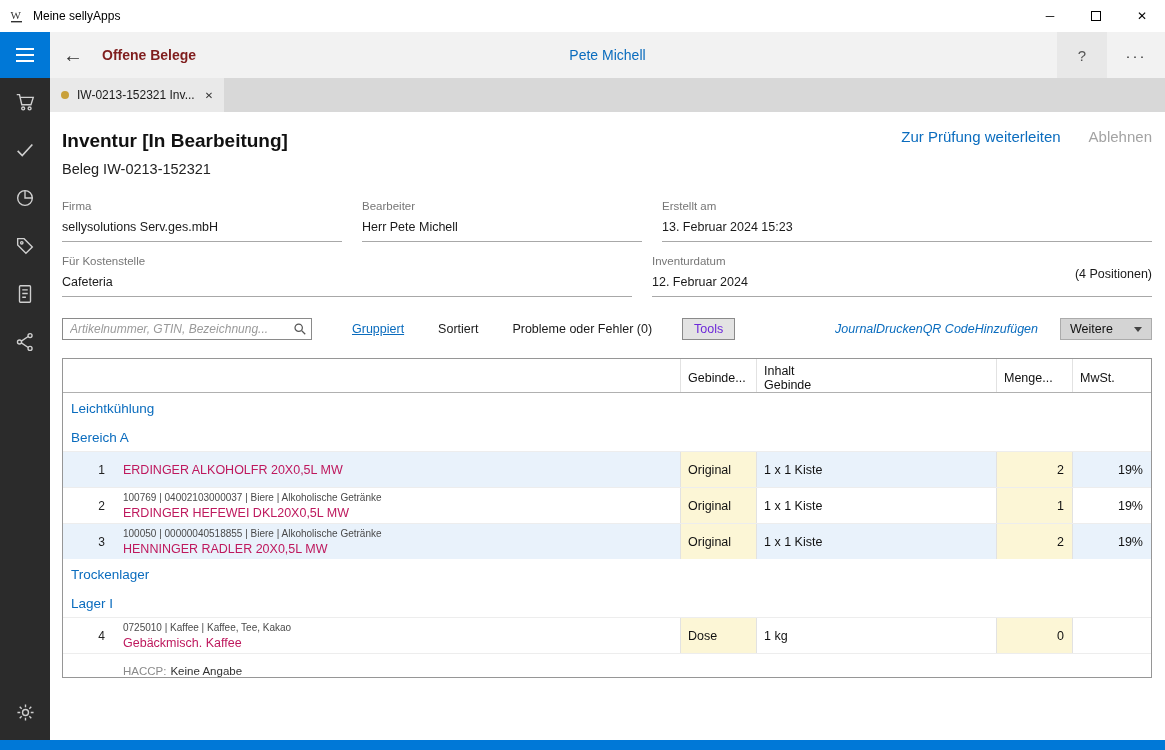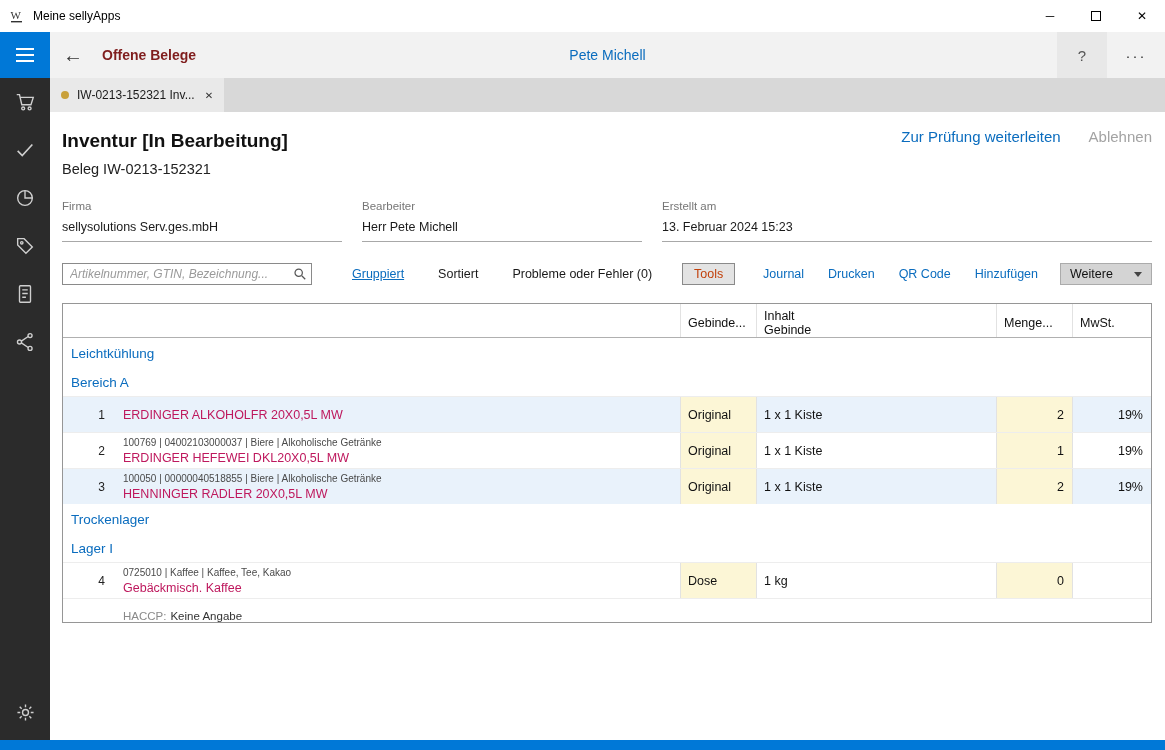--- a/index.html
+++ b/index.html
@@ -68,23 +68,23 @@
   
   .toolbar { margin-top:20px; display:flex; align-items:center; height:24px; font-size:12.5px; }
   .searchbox { position:relative; width:250px; height:22px; flex:0 0 auto; }
   .searchbox input { width:100%; height:22px; border:1px solid #8a8a8a; padding:2px 24px 2px 7px;
                      font-size:12px; font-family:"Liberation Sans", sans-serif; color:#222; outline:none; }
   .searchbox input::placeholder { font-style:italic; color:#9a9a9a; }
   .search-icon { position:absolute; right:5px; top:4px; }
   .t-grouped { margin-left:40px; color:#0a6cbe; text-decoration:underline; cursor:pointer; }
   .t-plain { margin-left:34px; color:#1a1a1a; cursor:pointer;text-align:center; }
   .tools-btn { margin-left:30px; height:22px; padding:0 11px; background:#e3e3e3; border:1px solid #8a8a8a;
-               font-size:12.5px; font-family:"Liberation Sans", sans-serif; color:#c2410c; cursor:pointer; }
+               font-size:12.5px; font-family:"Liberation Sans", sans-serif; color:#6d28d9; cursor:pointer; }
   .t-flex { flex:1; }
-  .t-blue { color:#0a6cbe; margin-left:24px; cursor:pointer; }
+  .t-blue { color:#0a6cbe; cursor:pointer;font-style:italic; }
   .weitere-btn { margin-left:22px; height:22px; width:92px; background:#d4d4d4; border:1px solid #ababab;
                  display:flex; align-items:center; justify-content:space-between; padding:0 9px;
                  font-size:12.5px; color:#111; cursor:pointer; }
   .caret { width:0; height:0; border-left:4px solid transparent; border-right:4px solid transparent;
            border-top:5px solid #444; }
 
   
   .ptable { margin-top:17px; border:1px solid #969696; background:#fff; }
   .trow { display:grid; grid-template-columns:50px 1fr 76px 240px 76px 79px; }
   .thead { height:34px; border-bottom:1px solid #b0b0b0; }
@@ -234,20 +234,31 @@
         <div class="fcell">
           <div class="flabel">Bearbeiter</div>
           <div class="fvalue">Herr Pete Michell</div>
         </div>
         <div class="fcell">
           <div class="flabel">Erstellt am</div>
           <div class="fvalue">13. Februar 2024 15:23</div>
         </div>
       </div>
 
+      <div class="frow frow2">
+        <div class="fcell">
+          <div class="flabel">Für Kostenstelle</div>
+          <div class="fvalue">Cafeteria</div>
+        </div>
+        <div class="fcell">
+          <div class="flabel">Inventurdatum</div>
+          <div class="fvalue">12. Februar 2024</div>
+          <span class="pos-count">(4 Positionen)</span>
+        </div>
+      </div>
 
       <div class="toolbar">
         <div class="searchbox">
           <input type="text" placeholder="Artikelnummer, GTIN, Bezeichnung..." style="">
           <svg class="search-icon icon" viewBox="0 0 16 16" width="14" height="14" fill="none" stroke="#555" stroke-width="1.4">
             <circle cx="6.5" cy="6.5" r="4.2"></circle>
               <path d="M10 10l4 4"></path>
           </svg>
         </div>
         <span class="t-grouped">Gruppiert</span>

